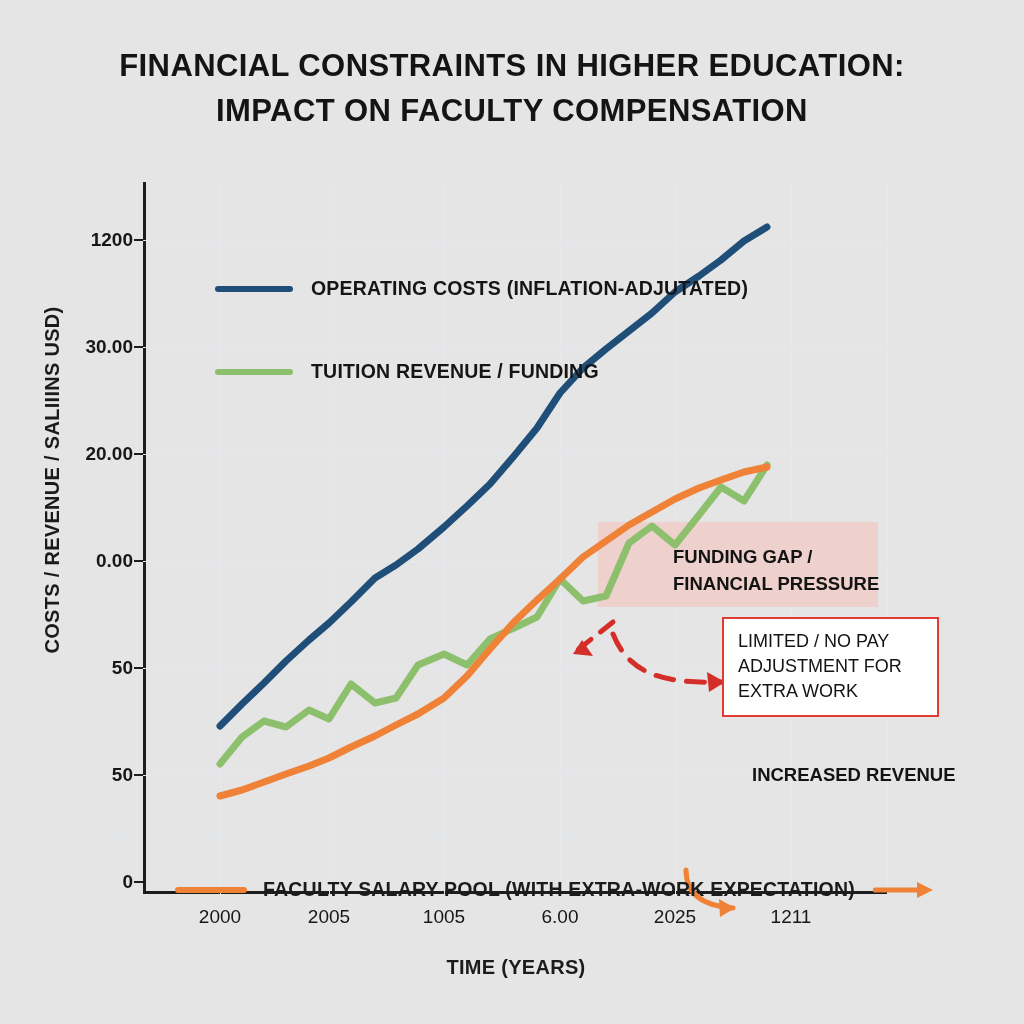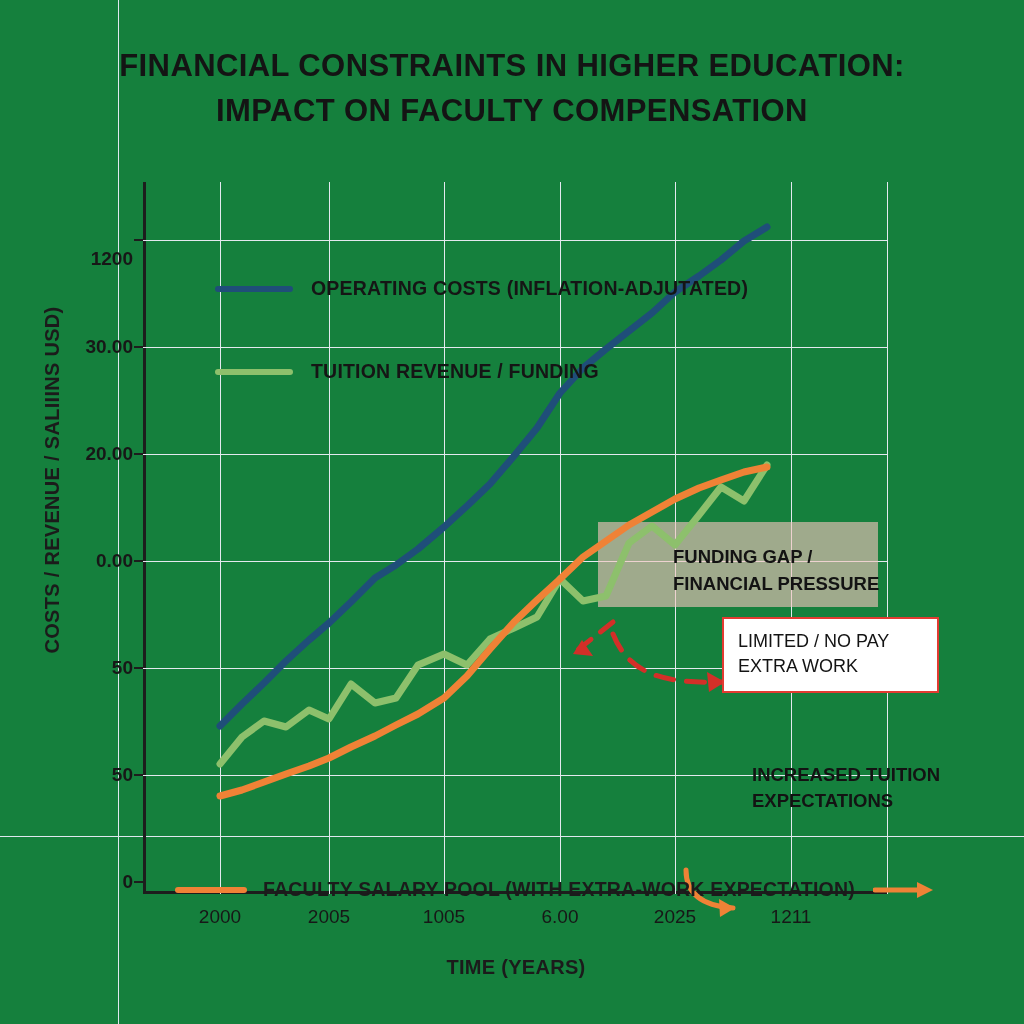--- a/index.html
+++ b/index.html
@@ -11,21 +11,21 @@
     width: 1024px;
     height: 1024px;
     font-family: "Liberation Sans", sans-serif;
     color: #1b1b1b;
     position: relative;
     overflow: hidden;
   }
   .page {
     position: absolute;
     inset: 0;
-    background: #15803d;
+    background: #e5e5e5;
   }
   
   .bg-guide-v {
     position: absolute;
     top: 0;
     bottom: 0;
     width: 1px;
     background: #dfe8ef;
   }
   .bg-guide-h {
@@ -287,21 +287,21 @@
       <div class="ytick" style="top:593px;">50</div>
       <div class="ytick-mark" style="top:486px;"></div>
       <div class="ytick" style="top:486px;">50</div>
       <div class="ytick-mark" style="top:379px;"></div>
       <div class="ytick" style="top:379px;">0.00</div>
       <div class="ytick-mark" style="top:272px;"></div>
       <div class="ytick" style="top:272px;">20.00</div>
       <div class="ytick-mark" style="top:165px;"></div>
       <div class="ytick" style="top:165px;">30.00</div>
       <div class="ytick-mark" style="top:58px;"></div>
-      <div class="ytick" style="top:58px;margin-top:19px;">1200</div>
+      <div class="ytick" style="top:58px;">1200</div>
 
       <div class="xtick" style="left:77px;">2000</div>
       <div class="xtick" style="left:186px;">2005</div>
       <div class="xtick" style="left:301px;">1005</div>
       <div class="xtick" style="left:417px;">6.00</div>
       <div class="xtick" style="left:532px;">2025</div>
       <div class="xtick" style="left:648px;">1211</div>
 
       <div class="gap-band" style="left:455px; top:340px; width:280px; height:85px;"></div>
 
@@ -338,26 +338,26 @@
       </svg>
 
       <svg class="series-svg" width="745" height="712" viewBox="0 0 745 712" aria-hidden="true">
         <path d="M543,688 C543,712 560,724 590,726" stroke="#ef8236" stroke-width="5" fill="none" stroke-linecap="round"></path>
         <path d="M592,726 l-16,-9 l1,18 z" fill="#ef8236"></path>
       </svg>
     </div>
 
     <div class="callout" style="left:907px; top:444px; width:185px; transform:translateX(-185px);">
       <div>LIMITED / NO PAY</div>
+      <div>ADJUSTMENT FOR</div>
       <div>EXTRA WORK</div>
     </div>
 
     <div class="workload-note" style="left:752px; top:612px;">
-      <div>INCREASED TUITION</div>
-      <div>EXPECTATIONS</div>
+      <div>INCREASED REVENUE</div>
     </div>
 
   </div>
 
   <div class="bottom-legend">
     <div class="bottom-swatch"></div>
     <div class="bottom-text">FACULTY SALARY POOL (WITH EXTRA-WORK EXPECTATION)</div>
     <svg class="bottom-arrow" width="62" height="18" viewBox="0 0 62 18" aria-hidden="true">
       <path d="M2,9 L48,9" stroke="#ef8236" stroke-width="5" stroke-linecap="round" fill="none"></path>
       <path d="M60,9 l-16,-8 l0,16 z" fill="#ef8236"></path>

